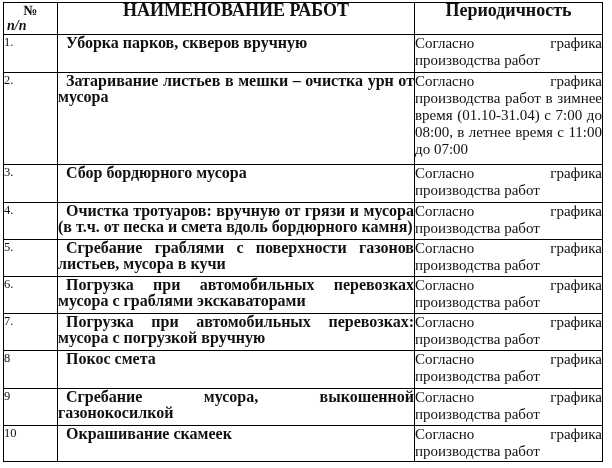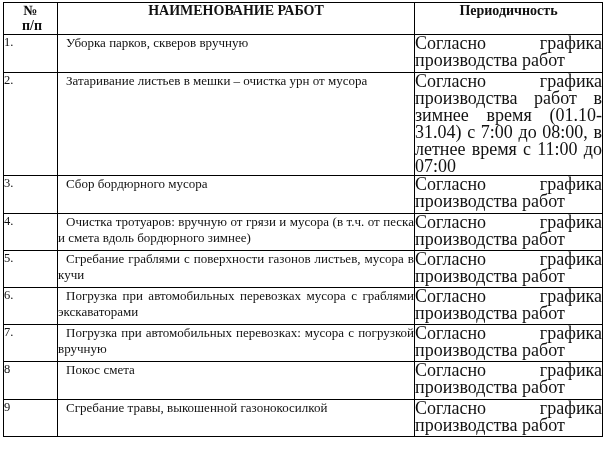--- a/index.html
+++ b/index.html
@@ -34,43 +34,44 @@
     overflow: hidden;
   }
   
   th.h-num {
     font-size: 14px;
     font-weight: bold;
     padding: 2px 1px 0 1px;
     line-height: 15px;
   }
   th.h-num .no-sign { text-align: center; }
-  th.h-num .pp      { text-align: center; padding-left: 3px; }
+  th.h-num .pp      { text-align: left; padding-left: 3px; font-style: italic; }
   th.h-work, th.h-period {
-    font-size: 14px;
+    font-size: 18px;
     font-weight: bold;
     text-align: center;
     padding-top: 3px;
     line-height: 15px;
   }
   
   td.num {
     font-size: 12.5px;
     padding: 3px 2px 0 7px;
     line-height: 14px;
   }
   td.work {
-    font-size: 13px;
+    font-size: 16px;
     text-align: justify;
     padding: 3px 7px 0 6px;
     text-indent: 8px;
     line-height: 16px;
+    font-weight: bold;
   }
   td.period {
-    font-size: 18px;
+    font-size: 15px;
     text-align: justify;
     padding: 2px 5px 0 5px;
     line-height: 17px;
   }
 </style>
 </head>
 <body>
 
 <div class="page">
   <table class="works">
@@ -100,21 +101,21 @@
         <td class="work">Затаривание листьев в мешки – очистка урн от мусора</td>
         <td class="period">Согласно графика производства работ в зимнее время (01.10-31.04) с 7:00 до 08:00, в летнее время с 11:00 до 07:00</td>
       </tr>
       <tr style="height:38px;">
         <td class="num">3.</td>
         <td class="work">Сбор бордюрного мусора</td>
         <td class="period">Согласно графика производства работ</td>
       </tr>
       <tr style="height:37px;">
         <td class="num">4.</td>
-        <td class="work">Очистка тротуаров: вручную от грязи и мусора (в т.ч. от песка и смета вдоль бордюрного зимнее)</td>
+        <td class="work">Очистка тротуаров: вручную от грязи и мусора (в т.ч. от песка и смета вдоль бордюрного камня)</td>
         <td class="period">Согласно графика производства работ</td>
       </tr>
       <tr style="height:37px;">
         <td class="num">5.</td>
         <td class="work">Сгребание граблями с поверхности газонов листьев, мусора в кучи</td>
         <td class="period">Согласно графика производства работ</td>
       </tr>
       <tr style="height:37px;">
         <td class="num">6.</td>
         <td class="work">Погрузка при автомобильных перевозках мусора с граблями экскаваторами</td>
@@ -125,18 +126,23 @@
         <td class="work">Погрузка при автомобильных перевозках: мусора с погрузкой вручную</td>
         <td class="period">Согласно графика производства работ</td>
       </tr>
       <tr style="height:38px;">
         <td class="num">8</td>
         <td class="work">Покос смета</td>
         <td class="period">Согласно графика производства работ</td>
       </tr>
       <tr style="height:37px;">
         <td class="num">9</td>
-        <td class="work">Сгребание травы, выкошенной газонокосилкой</td>
+        <td class="work">Сгребание мусора, выкошенной газонокосилкой</td>
+        <td class="period">Согласно графика производства работ</td>
+      </tr>
+      <tr style="height:36px;">
+        <td class="num">10</td>
+        <td class="work">Окрашивание скамеек</td>
         <td class="period">Согласно графика производства работ</td>
       </tr>
     </tbody>
   </table>
 </div>
 
 </body></html>

